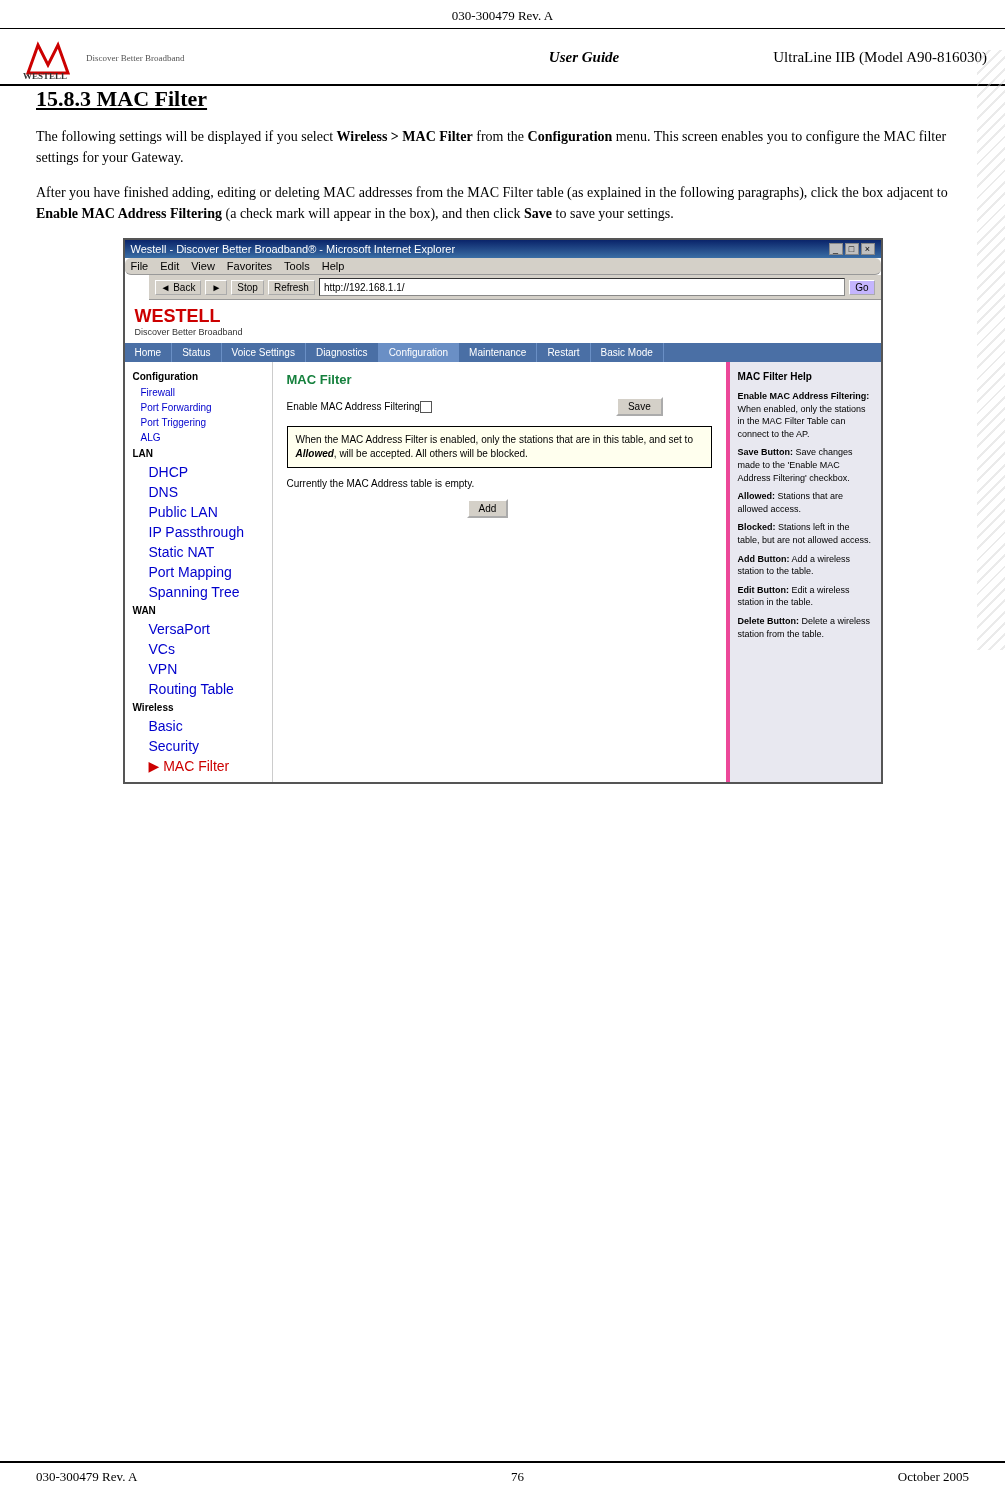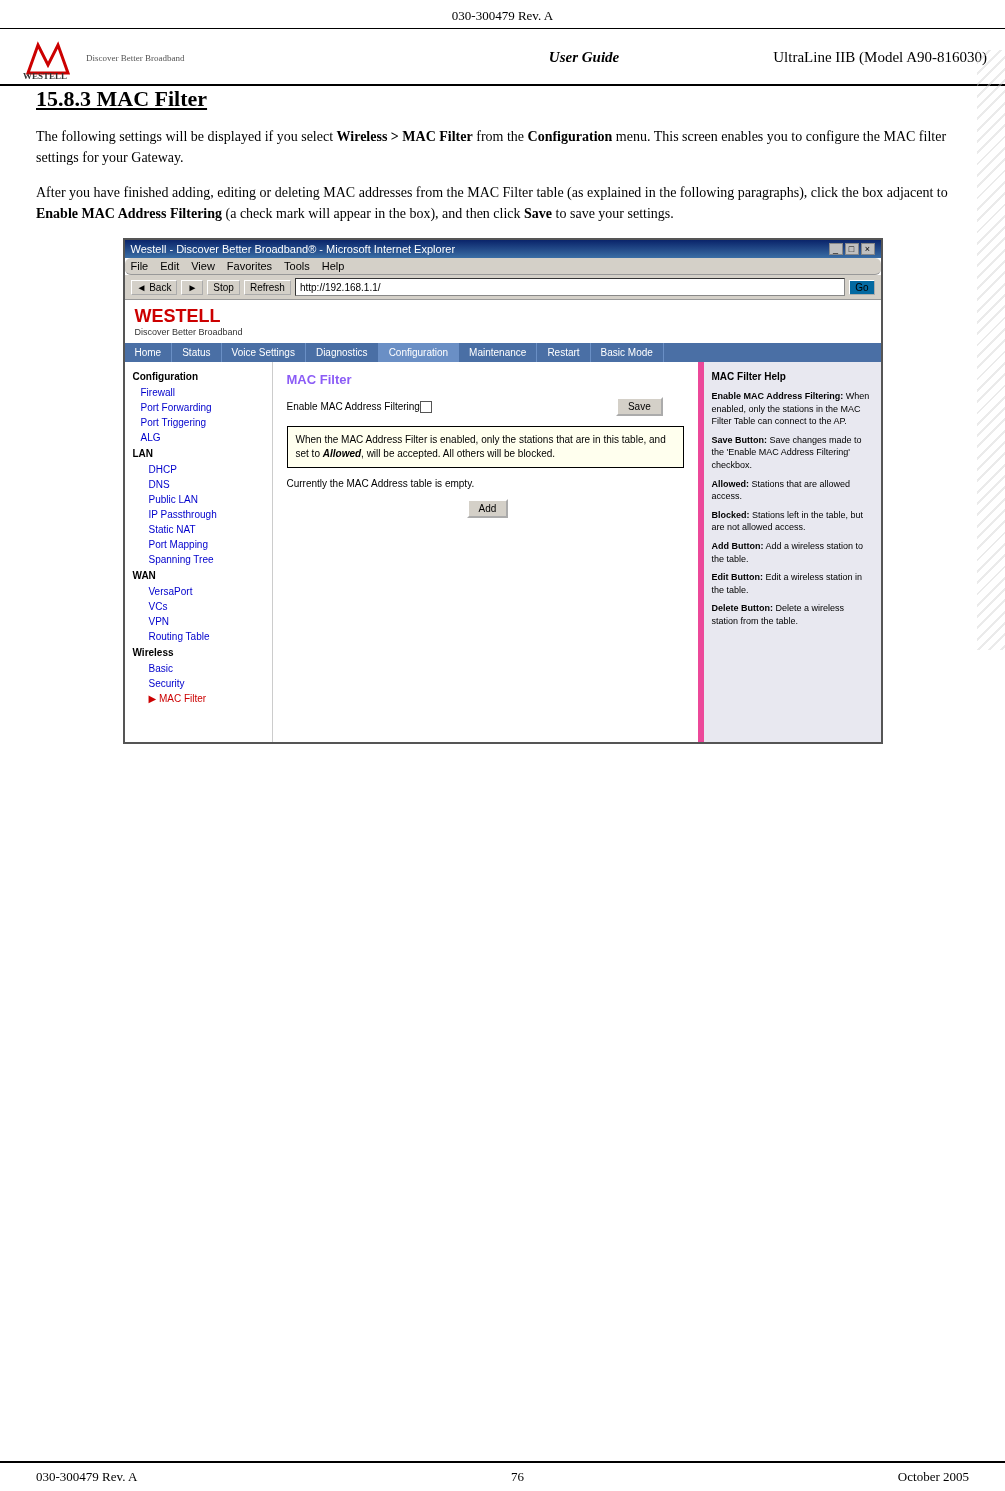--- a/index.html
+++ b/index.html
@@ -114,20 +114,21 @@
     }
     .browser-menubar span { cursor: pointer; }
 
     .browser-toolbar {
       background: #d4d0c8;
       padding: 3px 6px;
       display: flex;
       align-items: center;
       gap: 4px;
       border-bottom: 1px solid #999;
+      margin-left: 24px;
     }
     .browser-addr {
       flex: 1;
       background: #fff;
       border: 1px inset #888;
       padding: 1px 4px;
       font-size: 11px;
       height: 18px;
     }
 
@@ -185,35 +186,35 @@
     .sidebar-item {
       padding: 2px 16px;
       color: #0000cc;
       cursor: pointer;
       font-size: 10px;
     }
     .sidebar-sub {
       padding: 2px 24px;
       color: #0000cc;
       cursor: pointer;
-      font-size: 10px;
+      font-size: 14px;
     }
     .sidebar-sub.active { color: #cc0000; }
 
     .web-main {
       flex: 1;
       padding: 10px 14px;
       background: #fff;
     }
 
     .mac-filter-title {
       font-size: 13px;
       font-weight: bold;
       margin-bottom: 10px;
-      color: #8b5cf6;
+      color: #15803d;
     }
 
     .mac-filter-row {
       display: flex;
       align-items: center;
       margin-bottom: 10px;
       font-size: 10px;
     }
     .save-btn {
       background: #d4d0c8;
@@ -244,23 +245,23 @@
       background: #d4d0c8;
       border: 2px outset #fff;
       padding: 2px 10px;
       font-size: 10px;
       cursor: pointer;
       margin-left: 180px;
     }
 
     
     .web-help {
-      width: 183px;
+      width: 155px;
       background: #e8e8f0;
-      border-left: 6px solid #ec4899;
+      border-left: 4px solid #ec4899;
       padding: 8px;
       font-size: 9px;
       line-height: 1.4;
     }
     .help-title {
       font-weight: bold;
       font-size: 10px;
       margin-bottom: 6px;
     }
     .help-section { margin-bottom: 6px; }
@@ -365,21 +366,21 @@
       <span>Tools</span>
       <span>Help</span>
     </div>
 
     <div class="browser-toolbar">
       <button style="font-size:10px;padding:1px 5px;background:#d4d0c8;border:1px outset #fff;">◄ Back</button>
       <button style="font-size:10px;padding:1px 5px;background:#d4d0c8;border:1px outset #fff;">►</button>
       <button style="font-size:10px;padding:1px 5px;background:#d4d0c8;border:1px outset #fff;">Stop</button>
       <button style="font-size:10px;padding:1px 5px;background:#d4d0c8;border:1px outset #fff;">Refresh</button>
       <input class="browser-addr" value="http://192.168.1.1/" style="font-size: 10px;">
-      <button style="font-size:10px;padding:1px 5px;background:#0369a1;border:1px outset #fff;">Go</button>
+      <button style="font-size:10px;padding:1px 5px;background:#c4b5fd;border:1px outset #fff;">Go</button>
     </div>
 
     <div class="page-inner">
 
       <div class="web-header">
         <div>
           <div class="web-logo">WESTELL</div>
           <div class="web-logo-sub">Discover Better Broadband</div>
         </div>
       </div>

